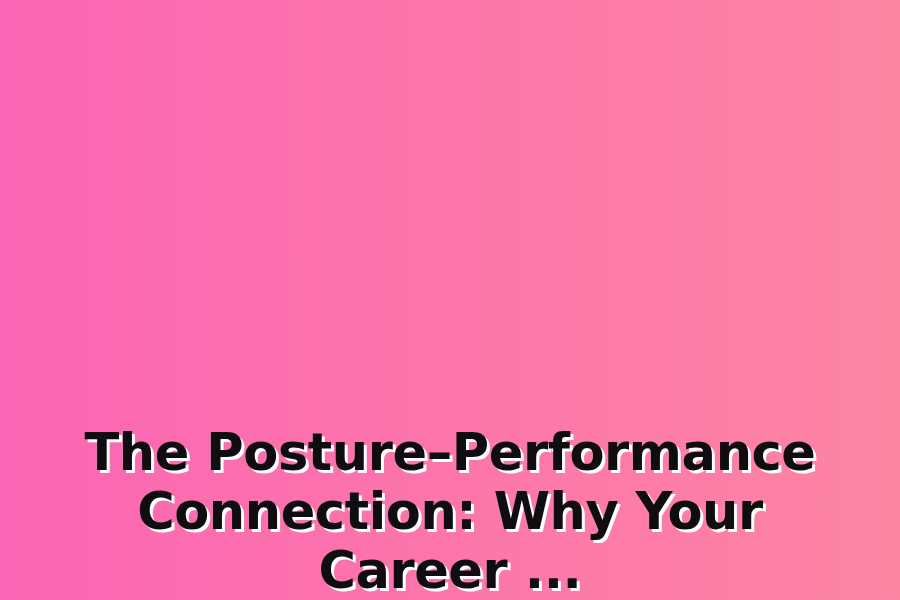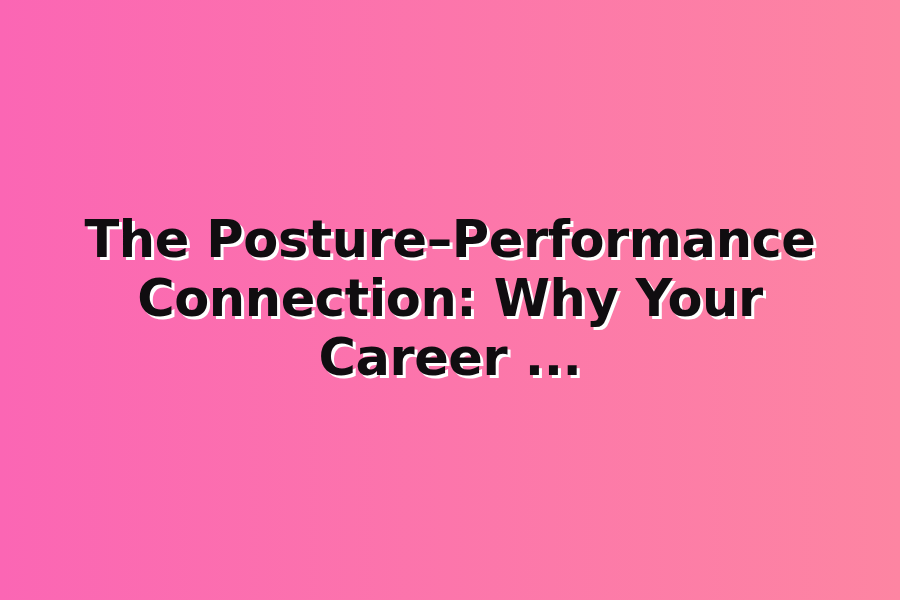--- a/index.html
+++ b/index.html
@@ -12,21 +12,21 @@
     overflow: hidden;
     font-family: "DejaVu Sans", sans-serif;
   }
 
   #og-card {
     position: relative;
     width: 900px;
     height: 600px;
     box-sizing: border-box;
     display: flex;
-    align-items: center;
+    align-items: flex-end;
     justify-content: center;
     
     background-image: linear-gradient(90deg, #fb66b4 0%, #fd85a2 100%);
     background-color: #fb66b4;
   }
 
   #title-block {
     width: 820px;
     text-align: center;
     

